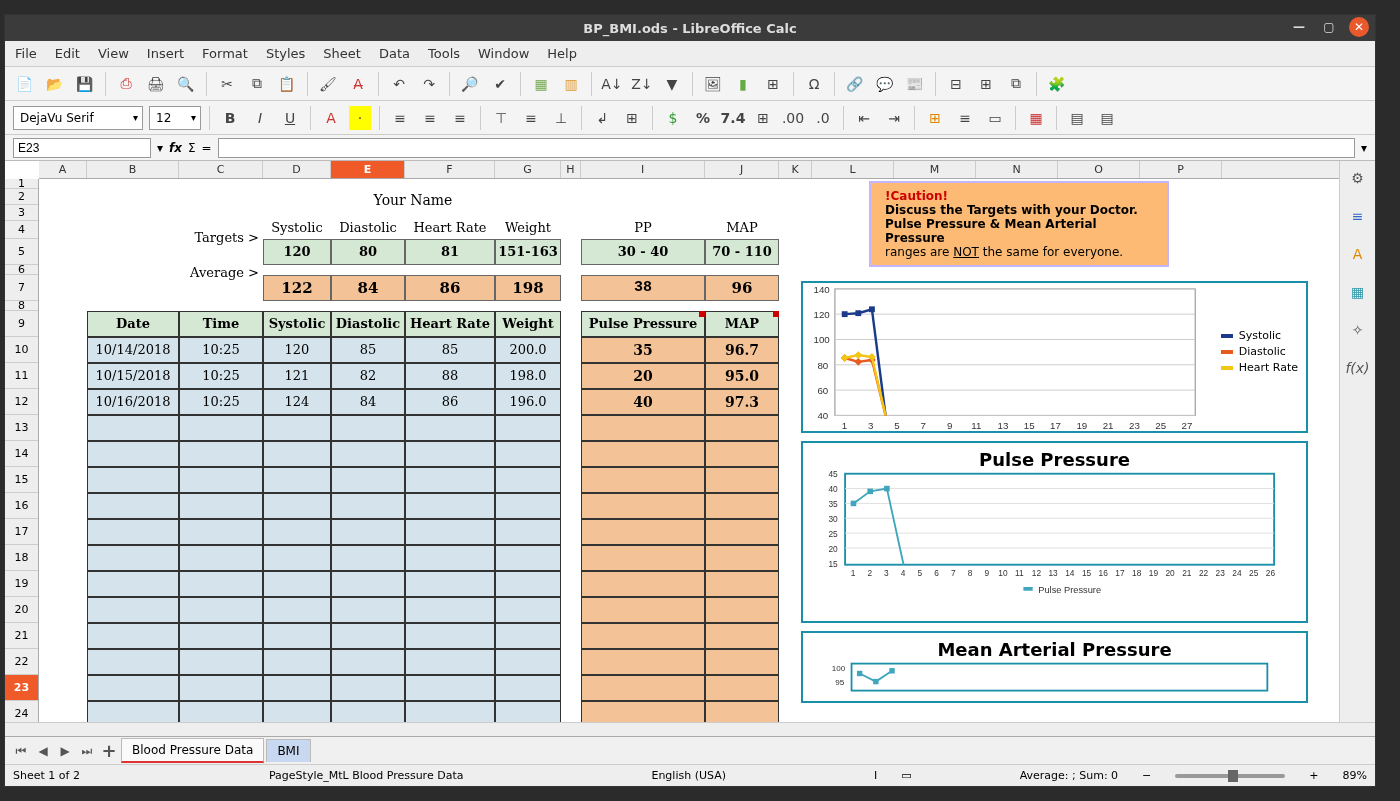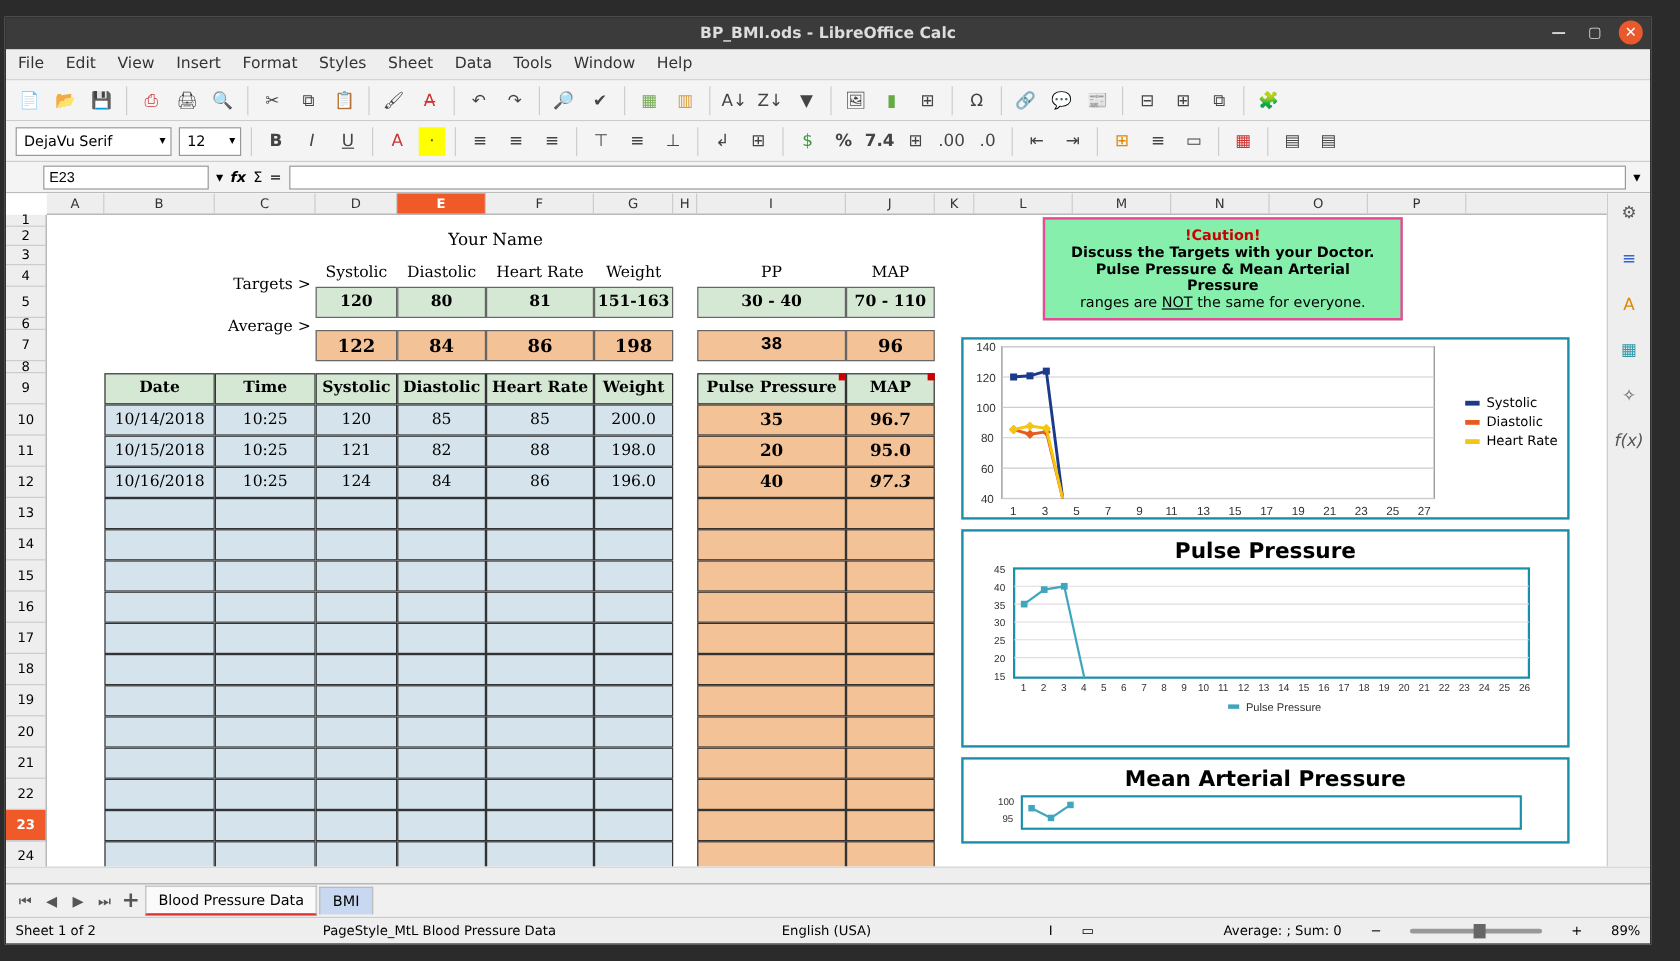--- a/index.html
+++ b/index.html
@@ -13,41 +13,41 @@
   .menubar span { cursor:default;}
   .toolbar { height:34px; background:#f4f4f4; border-bottom:1px solid #ccc; display:flex; align-items:center; padding:0 8px; gap:6px;}
   .tbtn { width:24px; height:24px; border:1px solid transparent; display:flex; align-items:center; justify-content:center; font-size:14px; color:#444;}
   .tsep { width:1px; height:24px; background:#ccc; margin:0 2px;}
   .fmtbar { height:34px; background:#f4f4f4; border-bottom:1px solid #ccc; display:flex; align-items:center; padding:0 8px; gap:6px;}
   .combo { height:24px; border:1px solid #999; background:#fff; display:flex; align-items:center; padding:0 6px; font-size:12px; position:relative;}
   .combo.font{width:130px;}
   .combo.size{width:52px;}
   .combo .arrow{position:absolute; right:4px; font-size:10px;}
   .fxbar { height:26px; background:#f4f4f4; border-bottom:1px solid #bbb; display:flex; align-items:center; padding:0 8px; gap:6px;}
-  .cellref { width:138px; height:20px; border:1px solid #999; background:#fff; padding:0 4px; font-size:12px;margin-left:23px;}
+  .cellref { width:138px; height:20px; border:1px solid #999; background:#fff; padding:0 4px; font-size:12px;}
   .fxinput { flex:1; height:20px; border:1px solid #999; background:#fff; padding:0 4px;}
   .sheetarea { flex:1; position:relative; background:#fff; overflow:hidden; display:flex;}
   .gridwrap{flex:1; position:relative; overflow:hidden;}
   .sidebar { width:36px; background:#eee; border-left:1px solid #ccc; display:flex; flex-direction:column; align-items:center; padding-top:6px; gap:16px;}
   .sidebar .sbtn{width:22px;height:22px;border:1px solid transparent;display:flex;align-items:center;justify-content:center;font-size:14px;color:#555;}
   .colheads { position:absolute; top:0; left:34px; right:0; height:18px; display:flex; background:#eee; border-bottom:1px solid #aaa; font-size:11px; color:#333; z-index:3;}
   .rowheads { position:absolute; top:18px; left:0; width:34px; background:#eee; border-right:1px solid #aaa; z-index:3;}
   .ch { border-right:1px solid #ccc; text-align:center; line-height:17px;}
   .ch.selE{background:#f05a28;color:#fff;font-weight:bold;}
   .rh { height:26px; border-bottom:1px solid #ccc; text-align:center; font-size:11px; line-height:25px;}
   .rh.sel{background:#f05a28;color:#fff;font-weight:bold;}
   .rh.sm{height:10px;line-height:9px;}
   .content{position:absolute; left:34px; top:18px; right:0; bottom:0; overflow:hidden;}
   .cellblock{position:absolute; font-family:"DejaVu Serif", serif;}
   .hdgreen{background:#d5e8d4; border:1px solid #666; font-weight:bold; text-align:center;}
   .orangeb{background:#f4c297; border:1px solid #666; font-weight:bold; text-align:center;}
   .tblhead{background:#d5e8d4; border:1px solid #333; font-weight:bold; text-align:center;}
   .bluec{background:#d4e3ec; border:1px solid #333; text-align:center;}
   .orangec{background:#f4c297; border:1px solid #333; text-align:center; font-weight:bold;}
-  .caution{position:absolute; border:2px solid #ec4899; padding:6px 14px; text-align:center; font-size:12px; background:#86efac;}
+  .caution{position:absolute; border:2px solid #c4b5fd; padding:6px 14px; font-size:12px; background:#fdba74;}
   .chartbox{position:absolute; border:2px solid #1a8fa8; background:#fff; font-size:11px;}
   .chartsvg{width:100%;height:100%;}
   .legend{position:absolute;font-size:11px;}
   .legend .li{display:flex;align-items:center;gap:6px;margin-bottom:3px;}
   .legend .sw{width:12px;height:4px;}
   .tabstrip{height:28px; background:#f0f0f0; border-top:1px solid #aaa; display:flex; align-items:center; padding:0 6px; gap:2px; font-size:12px;}
   .tabnav{width:20px;height:20px;display:flex;align-items:center;justify-content:center;color:#555;}
   .tab{padding:4px 10px; background:#fafafa; border:1px solid #bbb; border-bottom:none;}
   .tab.active{border-bottom:2px solid #d33;}
   .tab.sel{background:#c8d8f0;}
@@ -467,21 +467,21 @@
           <div class="cellblock bluec" style="left: 456px; top: 184px; width: 66px; height: 26px; line-height: 24px; font-size: 13px;">198.0</div>
           <div class="cellblock orangec" style="left: 542px; top: 184px; width: 124px; height: 26px; line-height: 24px; font-size: 14px;">20</div>
           <div class="cellblock orangec" style="left: 666px; top: 184px; width: 74px; height: 26px; line-height: 24px; font-size: 14px;">95.0</div>
           <div class="cellblock bluec" style="left: 48px; top: 210px; width: 92px; height: 26px; line-height: 24px; font-size: 13px;">10/16/2018</div>
           <div class="cellblock bluec" style="left: 140px; top: 210px; width: 84px; height: 26px; line-height: 24px; font-size: 13px;">10:25</div>
           <div class="cellblock bluec" style="left: 224px; top: 210px; width: 68px; height: 26px; line-height: 24px; font-size: 13px;">124</div>
           <div class="cellblock bluec" style="left: 292px; top: 210px; width: 74px; height: 26px; line-height: 24px; font-size: 13px;">84</div>
           <div class="cellblock bluec" style="left: 366px; top: 210px; width: 90px; height: 26px; line-height: 24px; font-size: 13px;">86</div>
           <div class="cellblock bluec" style="left: 456px; top: 210px; width: 66px; height: 26px; line-height: 24px; font-size: 13px;">196.0</div>
           <div class="cellblock orangec" style="left: 542px; top: 210px; width: 124px; height: 26px; line-height: 24px; font-size: 14px;">40</div>
-          <div class="cellblock orangec" style="left: 666px; top: 210px; width: 74px; height: 26px; line-height: 24px; font-size: 14px; font-style: italic;">97.3</div>
+          <div class="cellblock orangec" style="left: 666px; top: 210px; width: 74px; height: 26px; line-height: 24px; font-size: 14px;">97.3</div>
           <div class="cellblock bluec" style="left: 48px; top: 236px; width: 92px; height: 26px; line-height: 24px; font-size: 13px;"></div>
           <div class="cellblock bluec" style="left: 140px; top: 236px; width: 84px; height: 26px; line-height: 24px; font-size: 13px;"></div>
           <div class="cellblock bluec" style="left: 224px; top: 236px; width: 68px; height: 26px; line-height: 24px; font-size: 13px;"></div>
           <div class="cellblock bluec" style="left: 292px; top: 236px; width: 74px; height: 26px; line-height: 24px; font-size: 13px;"></div>
           <div class="cellblock bluec" style="left: 366px; top: 236px; width: 90px; height: 26px; line-height: 24px; font-size: 13px;"></div>
           <div class="cellblock bluec" style="left: 456px; top: 236px; width: 66px; height: 26px; line-height: 24px; font-size: 13px;"></div>
           <div class="cellblock orangec" style="left: 542px; top: 236px; width: 124px; height: 26px; line-height: 24px; font-size: 14px;"></div>
           <div class="cellblock orangec" style="left: 666px; top: 236px; width: 74px; height: 26px; line-height: 24px; font-size: 14px;"></div>
           <div class="cellblock bluec" style="left: 48px; top: 262px; width: 92px; height: 26px; line-height: 24px; font-size: 13px;"></div>
           <div class="cellblock bluec" style="left: 140px; top: 262px; width: 84px; height: 26px; line-height: 24px; font-size: 13px;"></div>

